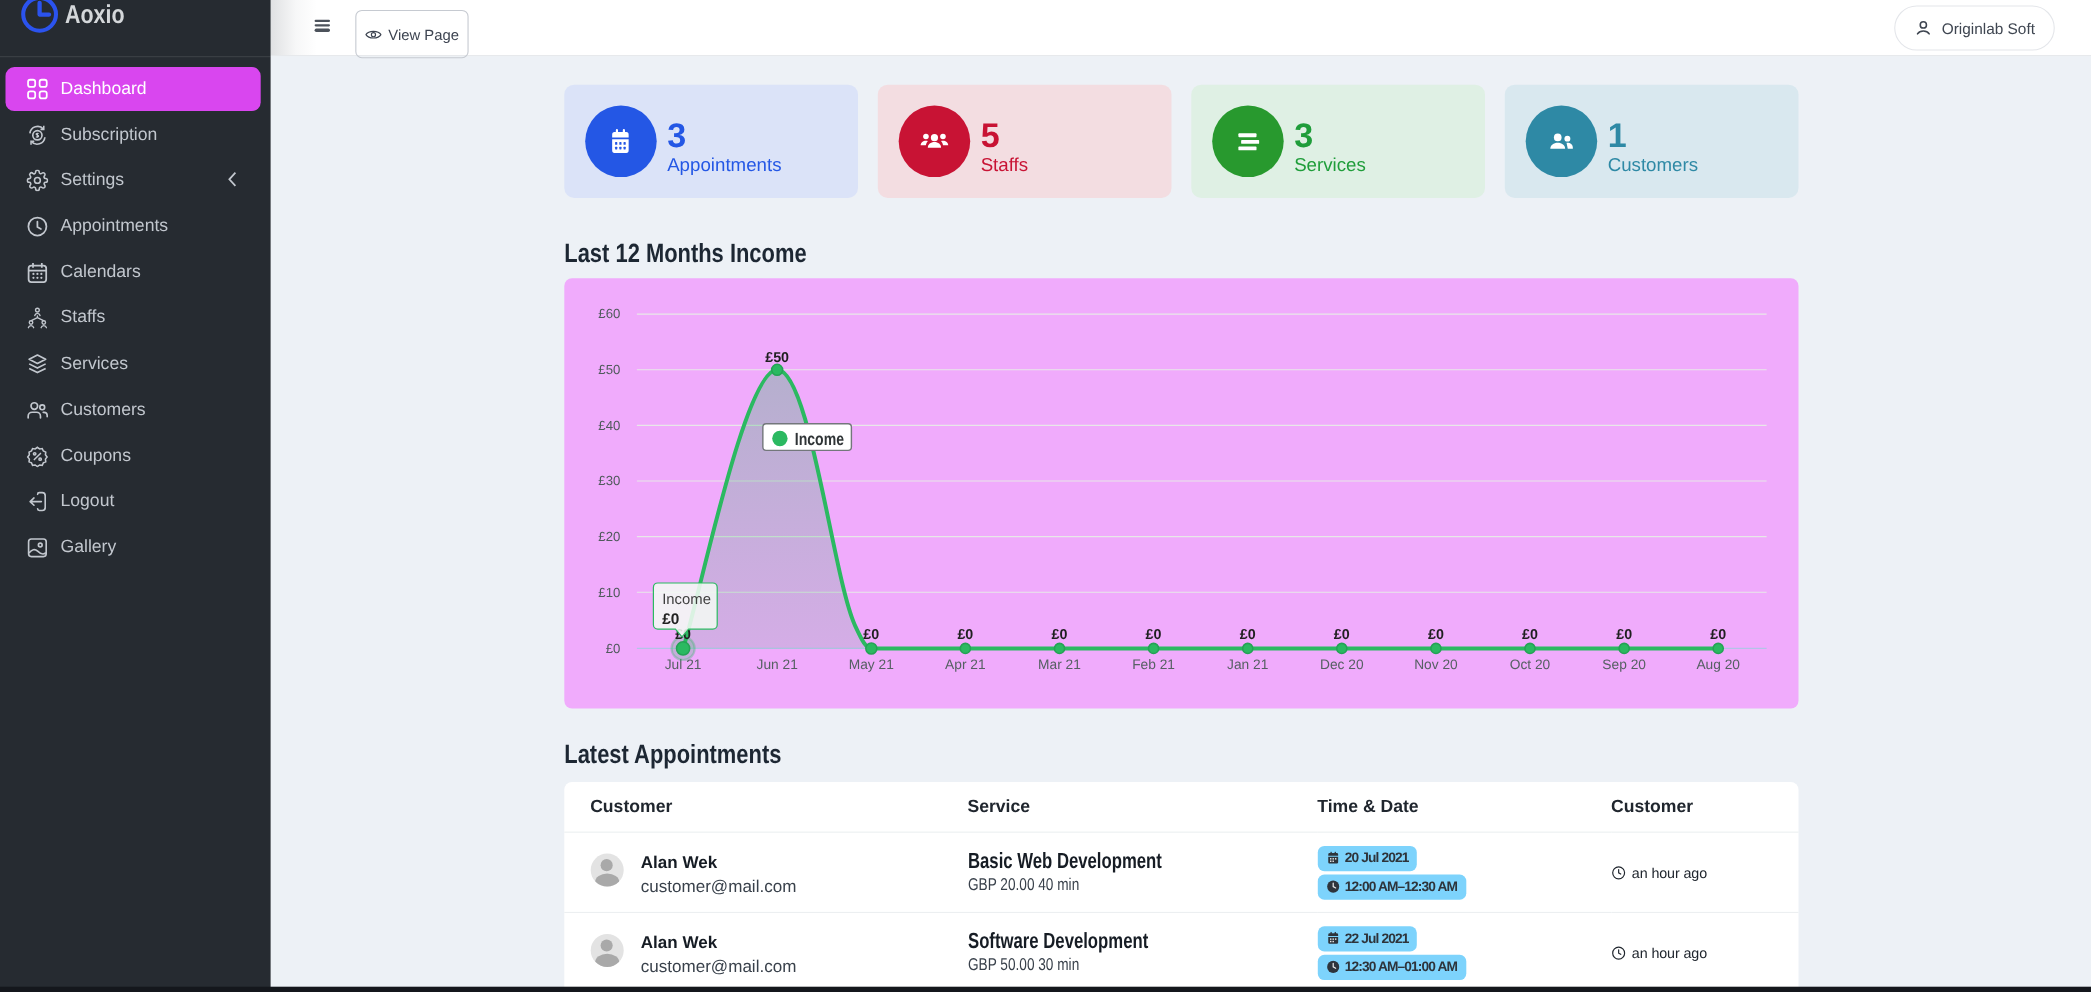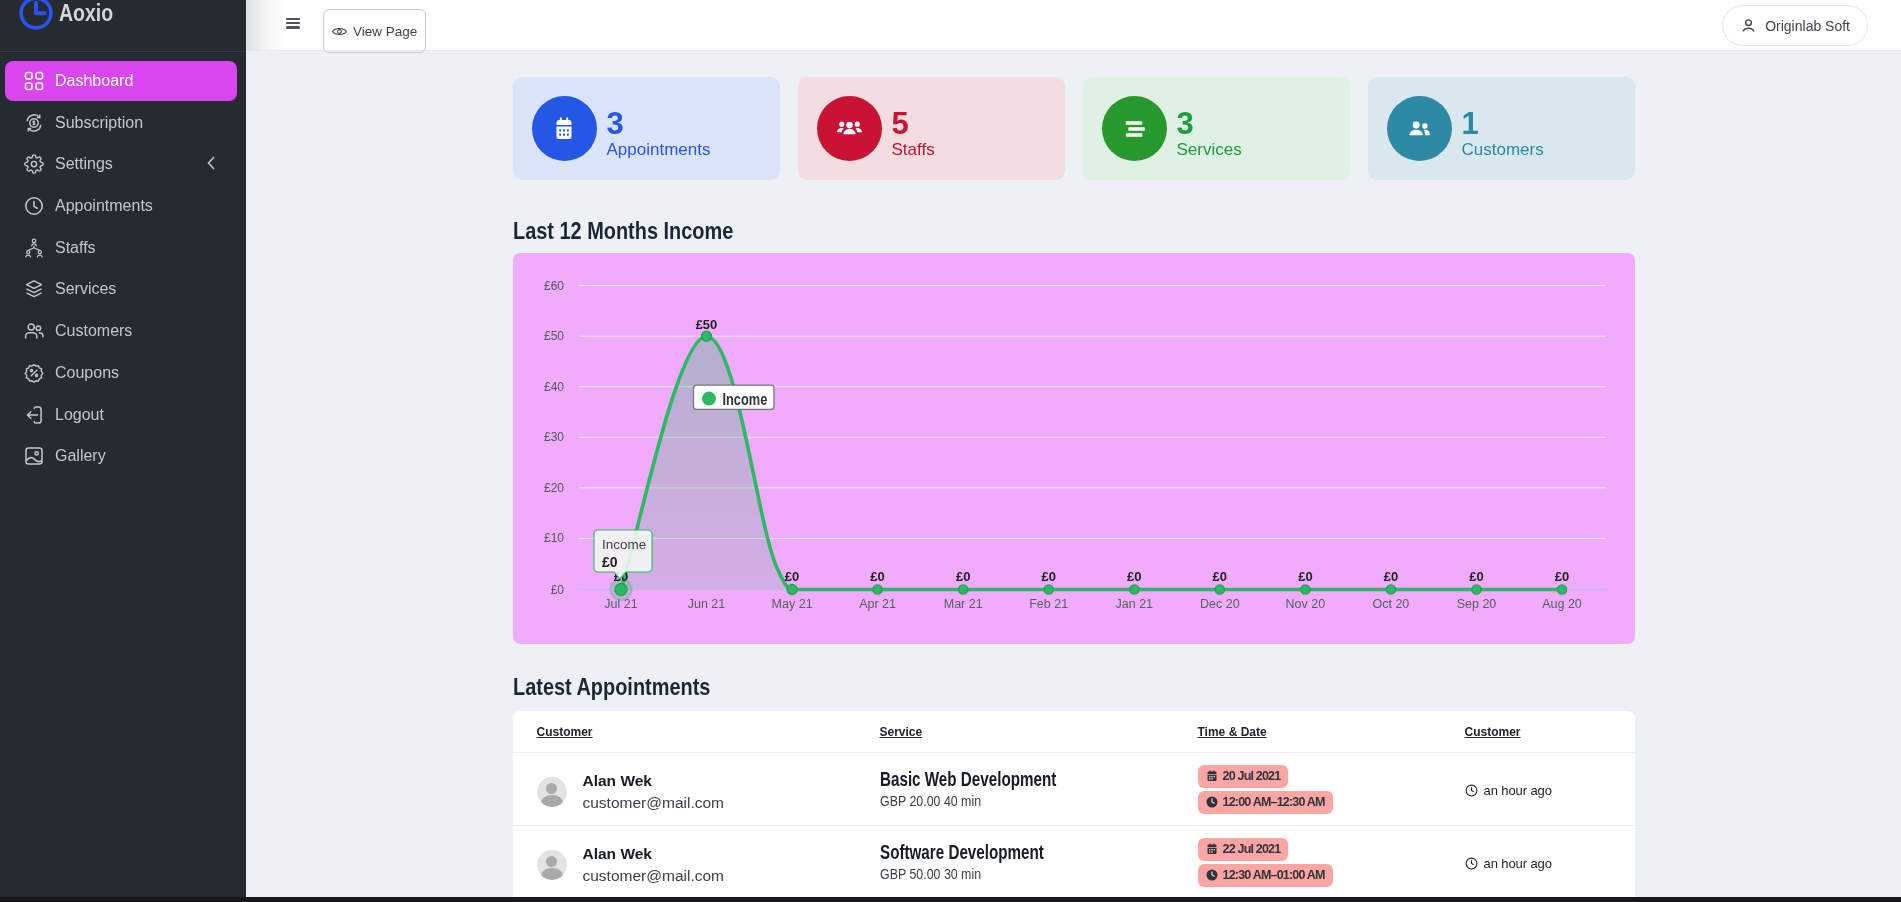--- a/index.html
+++ b/index.html
@@ -40,36 +40,36 @@
   .c-red   { background:#f3dde1; } .c-red   .snum,.c-red   .slabel { color:#c81334; } .c-red   .scircle { background:#c81334; }
   .c-green { background:#dff0e4; } .c-green .snum,.c-green .slabel { color:#1f9d3a; } .c-green .scircle { background:#28992e; }
   .c-teal  { background:#d9e8ef; } .c-teal  .snum,.c-teal  .slabel { color:#2e89a5; } .c-teal  .scircle { background:#2e89a5; }
 
   .h2 { position:absolute; left:0; font-size:24px; font-weight:bold; color:#1d2733; transform:scaleX(0.83); transform-origin:0 0; white-space:nowrap; }
   .chartcard { position:absolute; top:202px; left:0; width:1122px; height:391px; background:#f0abfc; border-radius:7px; }
   .tablecard { position:absolute; top:660px; left:0; width:1122px; height:260px; background:#fff; border-radius:7px 7px 0 0; }
 
   
   table.appt { width:100%; border-collapse:collapse; }
-  table.appt th { text-align:left; font-size:12px; color:#20262e; padding:14px 0 13px 0;text-decoration:underline; }
+  table.appt th { text-align:left; font-size:16px; color:#20262e; padding:14px 0 13px 0; }
   table.appt td { padding:0; vertical-align:middle; }
   .col1 { width:367px; padding-left:24px !important; }
   .col2 { width:318px; }
   .col3 { width:267px; }
   th.col1 { padding-left:25px; }
   tr.row { border-top:1px solid #eceff1; height:73px; }
-  .cust { display:flex; align-items:center; padding-top:4px; }
+  .cust { display:flex; padding-top:4px; }
   .avatar { width:30px; height:30px; border-radius:50%; background:#e3e3e3; overflow:hidden; position:relative; flex:0 0 auto; margin-right:16px; margin-top:2px; }
   .avatar .head { position:absolute; left:9.5px; top:5.5px; width:11px; height:11px; border-radius:50%; background:#a9a9a9; }
   .avatar .bodyy { position:absolute; left:4px; top:18px; width:22px; height:16px; border-radius:50%; background:#a9a9a9; }
   .nm { font-size:15.5px; font-weight:bold; color:#161c24; line-height:22px; }
   .nm2 { font-size:20px; font-weight:bold; color:#161c24; line-height:22px; transform:scaleX(0.76); transform-origin:0 50%; white-space:nowrap; }
   .gbp { transform:scaleX(0.8); transform-origin:0 50%; white-space:nowrap; }
   .sub { font-size:15.5px; color:#39414b; line-height:21px; }
-  .pill { display:inline-flex; align-items:center; background:#fca5a5; border-radius:6px; padding:0 8px; height:23px; font-size:12.5px; letter-spacing:-0.8px; font-weight:bold; color:#2e343b; margin:1.5px 0; }
+  .pill { display:inline-flex; align-items:center; background:#7dd3fc; border-radius:6px; padding:0 8px; height:23px; font-size:12.5px; letter-spacing:-0.8px; font-weight:bold; color:#2e343b; margin:1.5px 0; }
   .pill svg { margin-right:5px; }
   .created { display:inline-flex; align-items:center; font-size:13px; letter-spacing:-0.1px; color:#20262e; margin-top:5px; }
   .created svg { margin-right:6px; }
 
   .bottombar { position:absolute; left:0; bottom:0; width:1901px; height:5px; background:#14171c; z-index:9; }
 </style>
 </head>
 <body>
 
 <div class="sidebar">
@@ -104,20 +104,34 @@
       </svg>Settings
       <svg class="chev" width="8" height="14" viewBox="0 0 8 14" fill="none" stroke="#c2c7ce" stroke-width="1.6">
           <path d="M7 1 L1.5 7 L7 13"></path>
         </svg>
     </div>
     <div class="mi">
       <svg class="ic" viewBox="0 0 20 20" fill="none" stroke="#c2c7ce" stroke-width="1.6">
         <circle cx="10" cy="10" r="8.2"></circle>
         <path d="M10 5.5 L10 10.4 L13.2 12.2" stroke-linecap="round"></path>
       </svg>Appointments
+    </div>
+    <div class="mi">
+      <svg class="ic" viewBox="0 0 20 20" fill="none" stroke="#c2c7ce" stroke-width="1.6">
+        <rect x="2" y="3.4" width="16" height="15" rx="2.5"></rect>
+        <path d="M6 1.2 L6 5.4 M14 1.2 L14 5.4 M2 8 L18 8"></path>
+        <g fill="#c2c7ce" stroke="none">
+          <circle cx="6.4" cy="11" r="1"></circle>
+            <circle cx="10" cy="11" r="1"></circle>
+            <circle cx="13.6" cy="11" r="1"></circle>
+          <circle cx="6.4" cy="14.6" r="1"></circle>
+            <circle cx="10" cy="14.6" r="1"></circle>
+            <circle cx="13.6" cy="14.6" r="1"></circle>
+        </g>
+      </svg>Calendars
     </div>
     <div class="mi">
       <svg class="ic" viewBox="0 0 20 20" fill="none" stroke="#c2c7ce" stroke-width="1.25" stroke-linecap="round">
         <circle cx="10" cy="2.9" r="1.7"></circle>
         <path d="M7.6 7.8 c.3-1.2 1.2-1.9 2.4-1.9 s2.1.7 2.4 1.9"></path>
         <path d="M10 8.2 L10 9.8 M10 9.8 L4.4 12.4 M10 9.8 L15.6 12.4"></path>
         <circle cx="4.2" cy="14.2" r="1.6"></circle>
           <circle cx="15.8" cy="14.2" r="1.6"></circle>
         <path d="M1.8 18.9 c.3-1.2 1.2-1.9 2.4-1.9 s2.1.7 2.4 1.9 M13.4 18.9 c.3-1.2 1.2-1.9 2.4-1.9 s2.1.7 2.4 1.9"></path>
       </svg>Staffs

